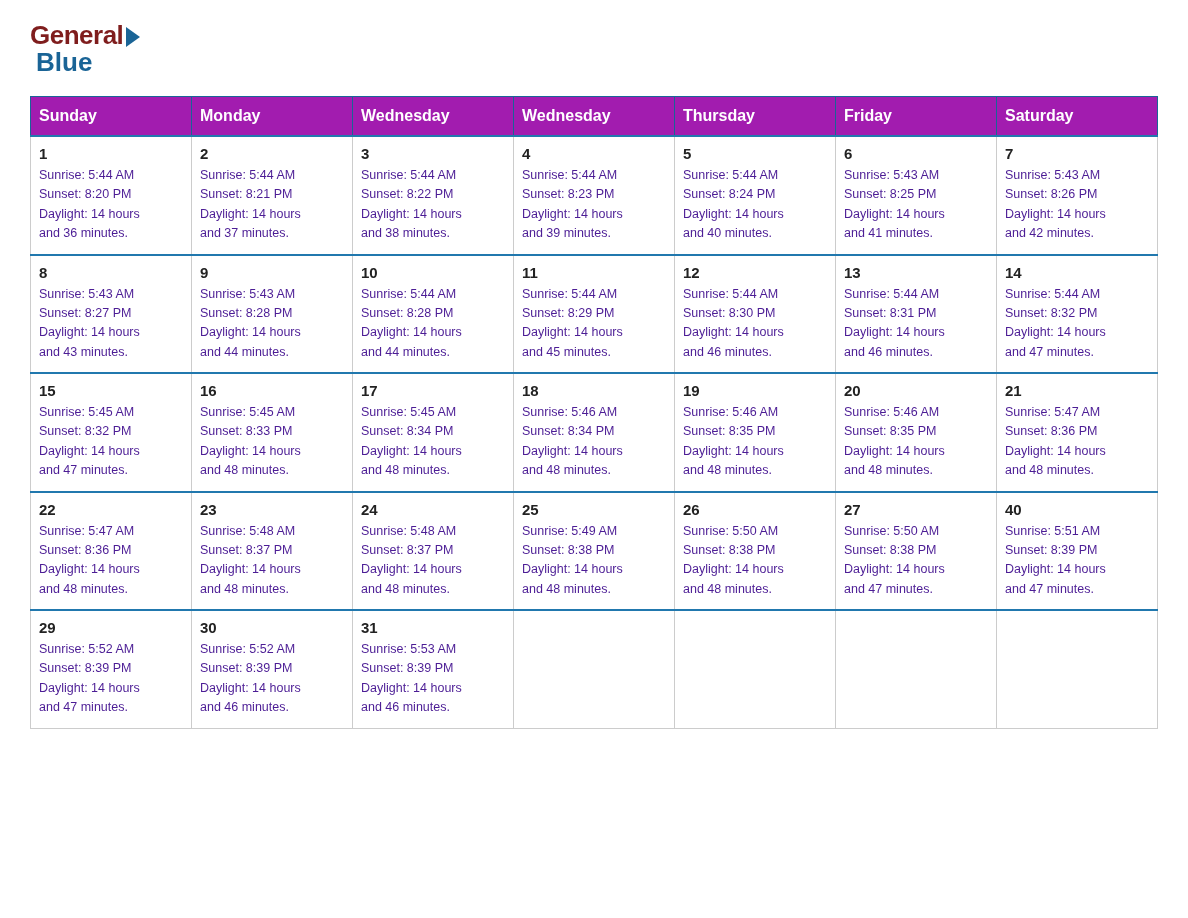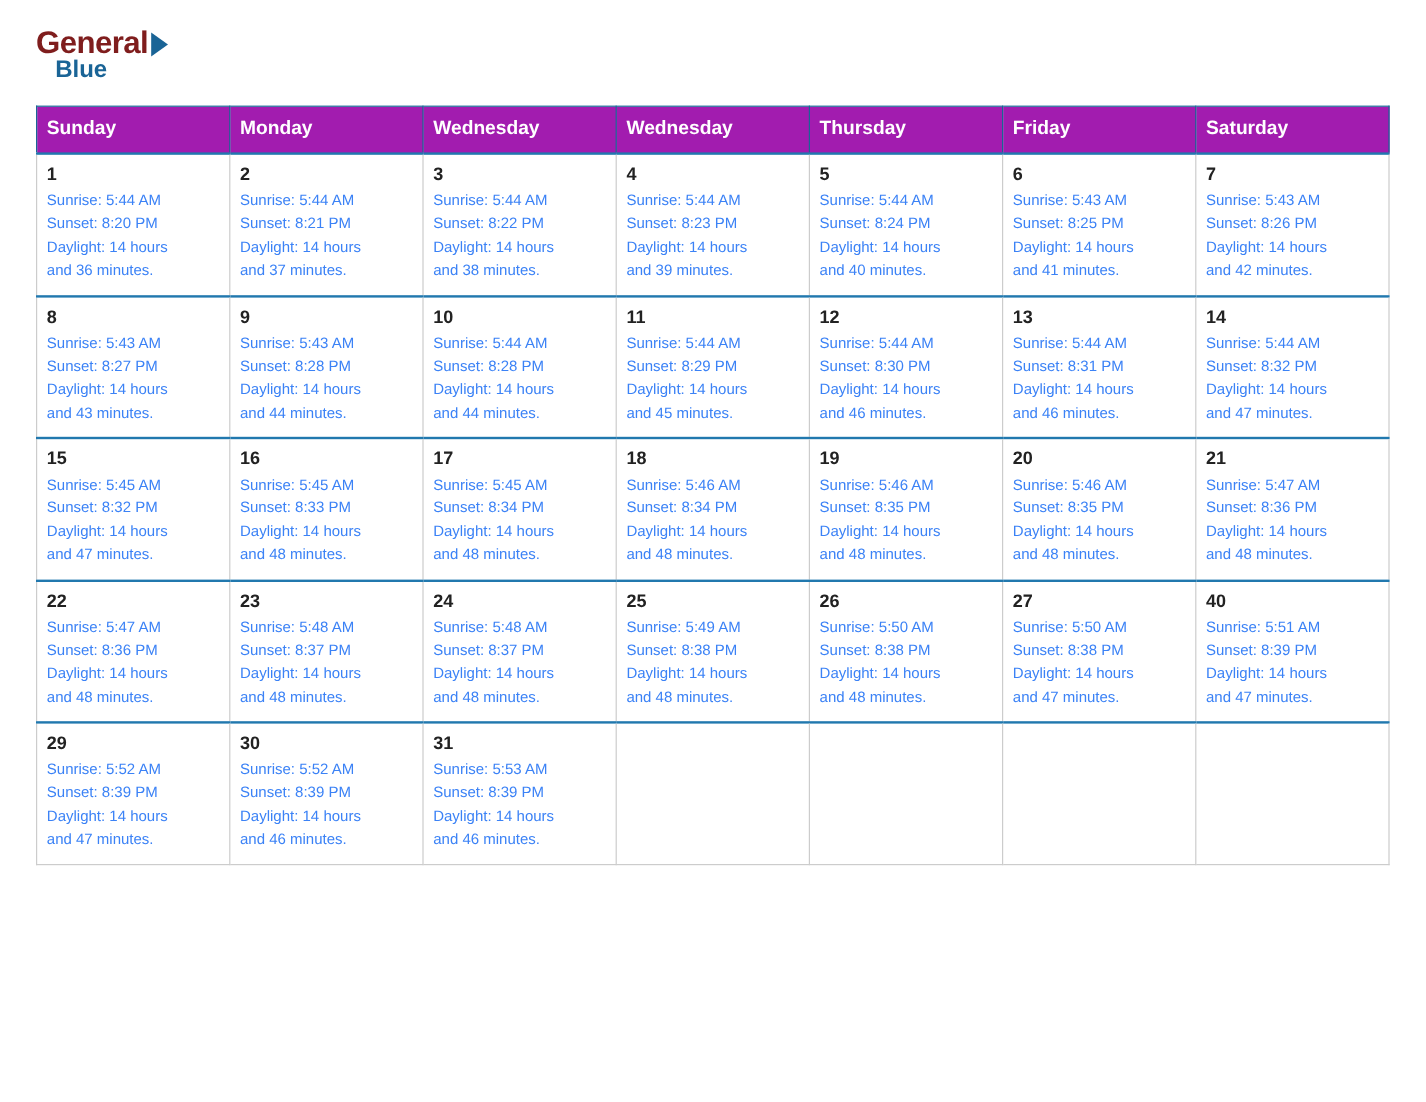--- a/index.html
+++ b/index.html
@@ -35,25 +35,25 @@
     .logo-arrow {
       width: 0;
       height: 0;
       border-left: 14px solid #1a6496;
       border-top: 10px solid transparent;
       border-bottom: 10px solid transparent;
       margin-left: 3px;
       margin-top: 2px;
     }
     .logo-blue {
-      font-size: 20px;
+      font-size: 26px;
       font-weight: bold;
       color: #1a6496;
       margin-top: -4px;
-      margin-left: 16px;
+      margin-left: 6px;
       text-align: center;
     }
     .title-section {
       text-align: right;
     }
     .month-title {
       font-size: 52px;
       font-weight: bold;
       color: #222;
       line-height: 1.1;
@@ -85,21 +85,21 @@
       min-height: 90px;
     }
     .day-num {
       font-size: 15px;
       font-weight: bold;
       color: #222;
       margin-bottom: 4px;
     }
     .day-info {
       font-size: 12.5px;
-      color: #3b82f6;
+      color: #4c1d95;
       line-height: 1.55;
     }
     .week-row td {
       border-top: 2px solid #2178ae;
     }
     .empty-cell {
       background: #fff;
     }
   </style>
 </head>

